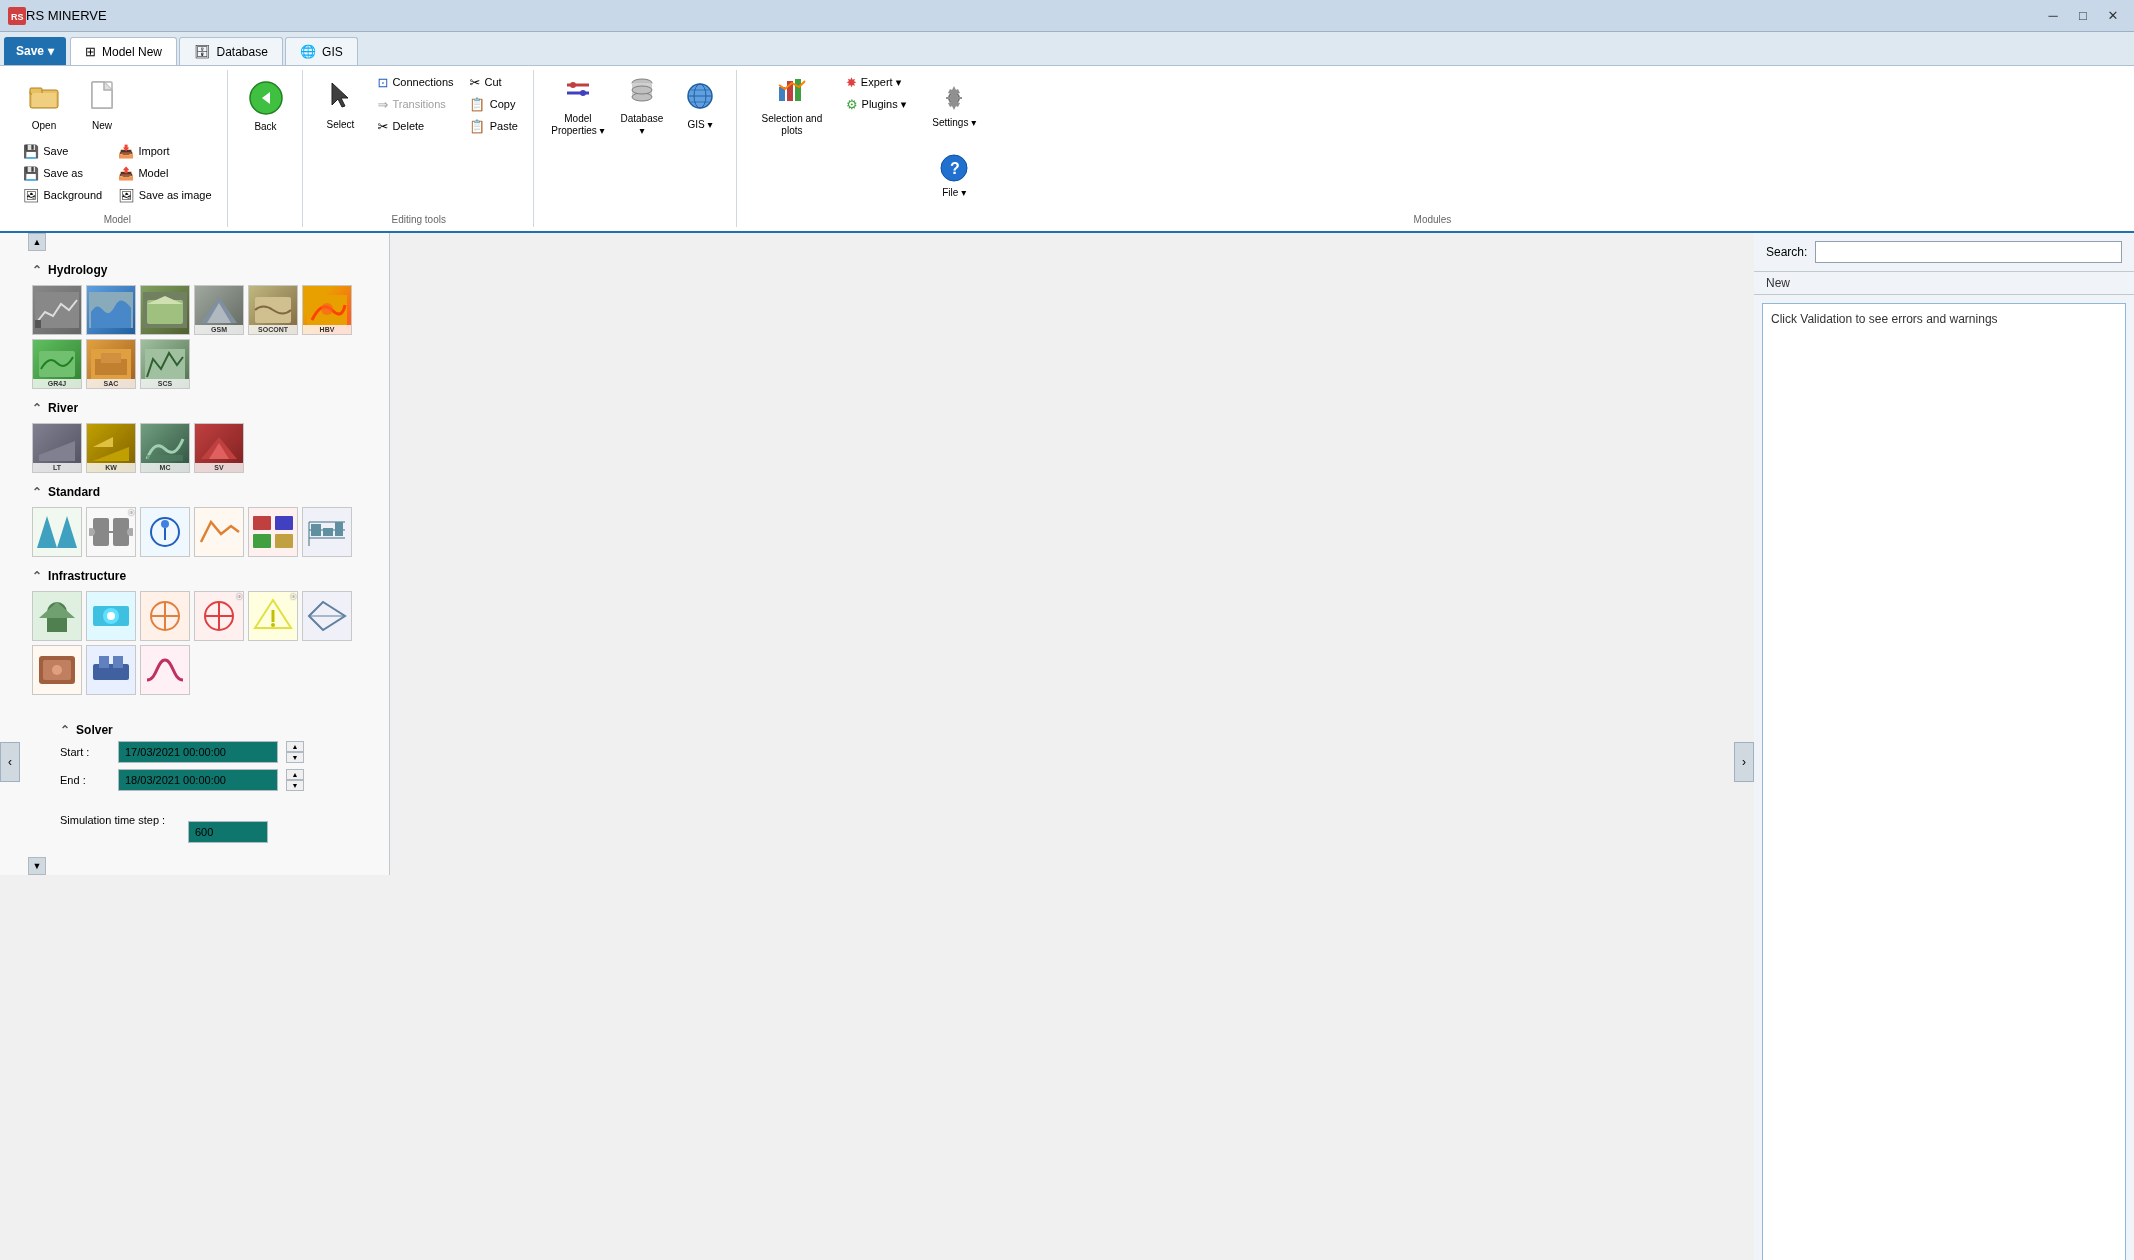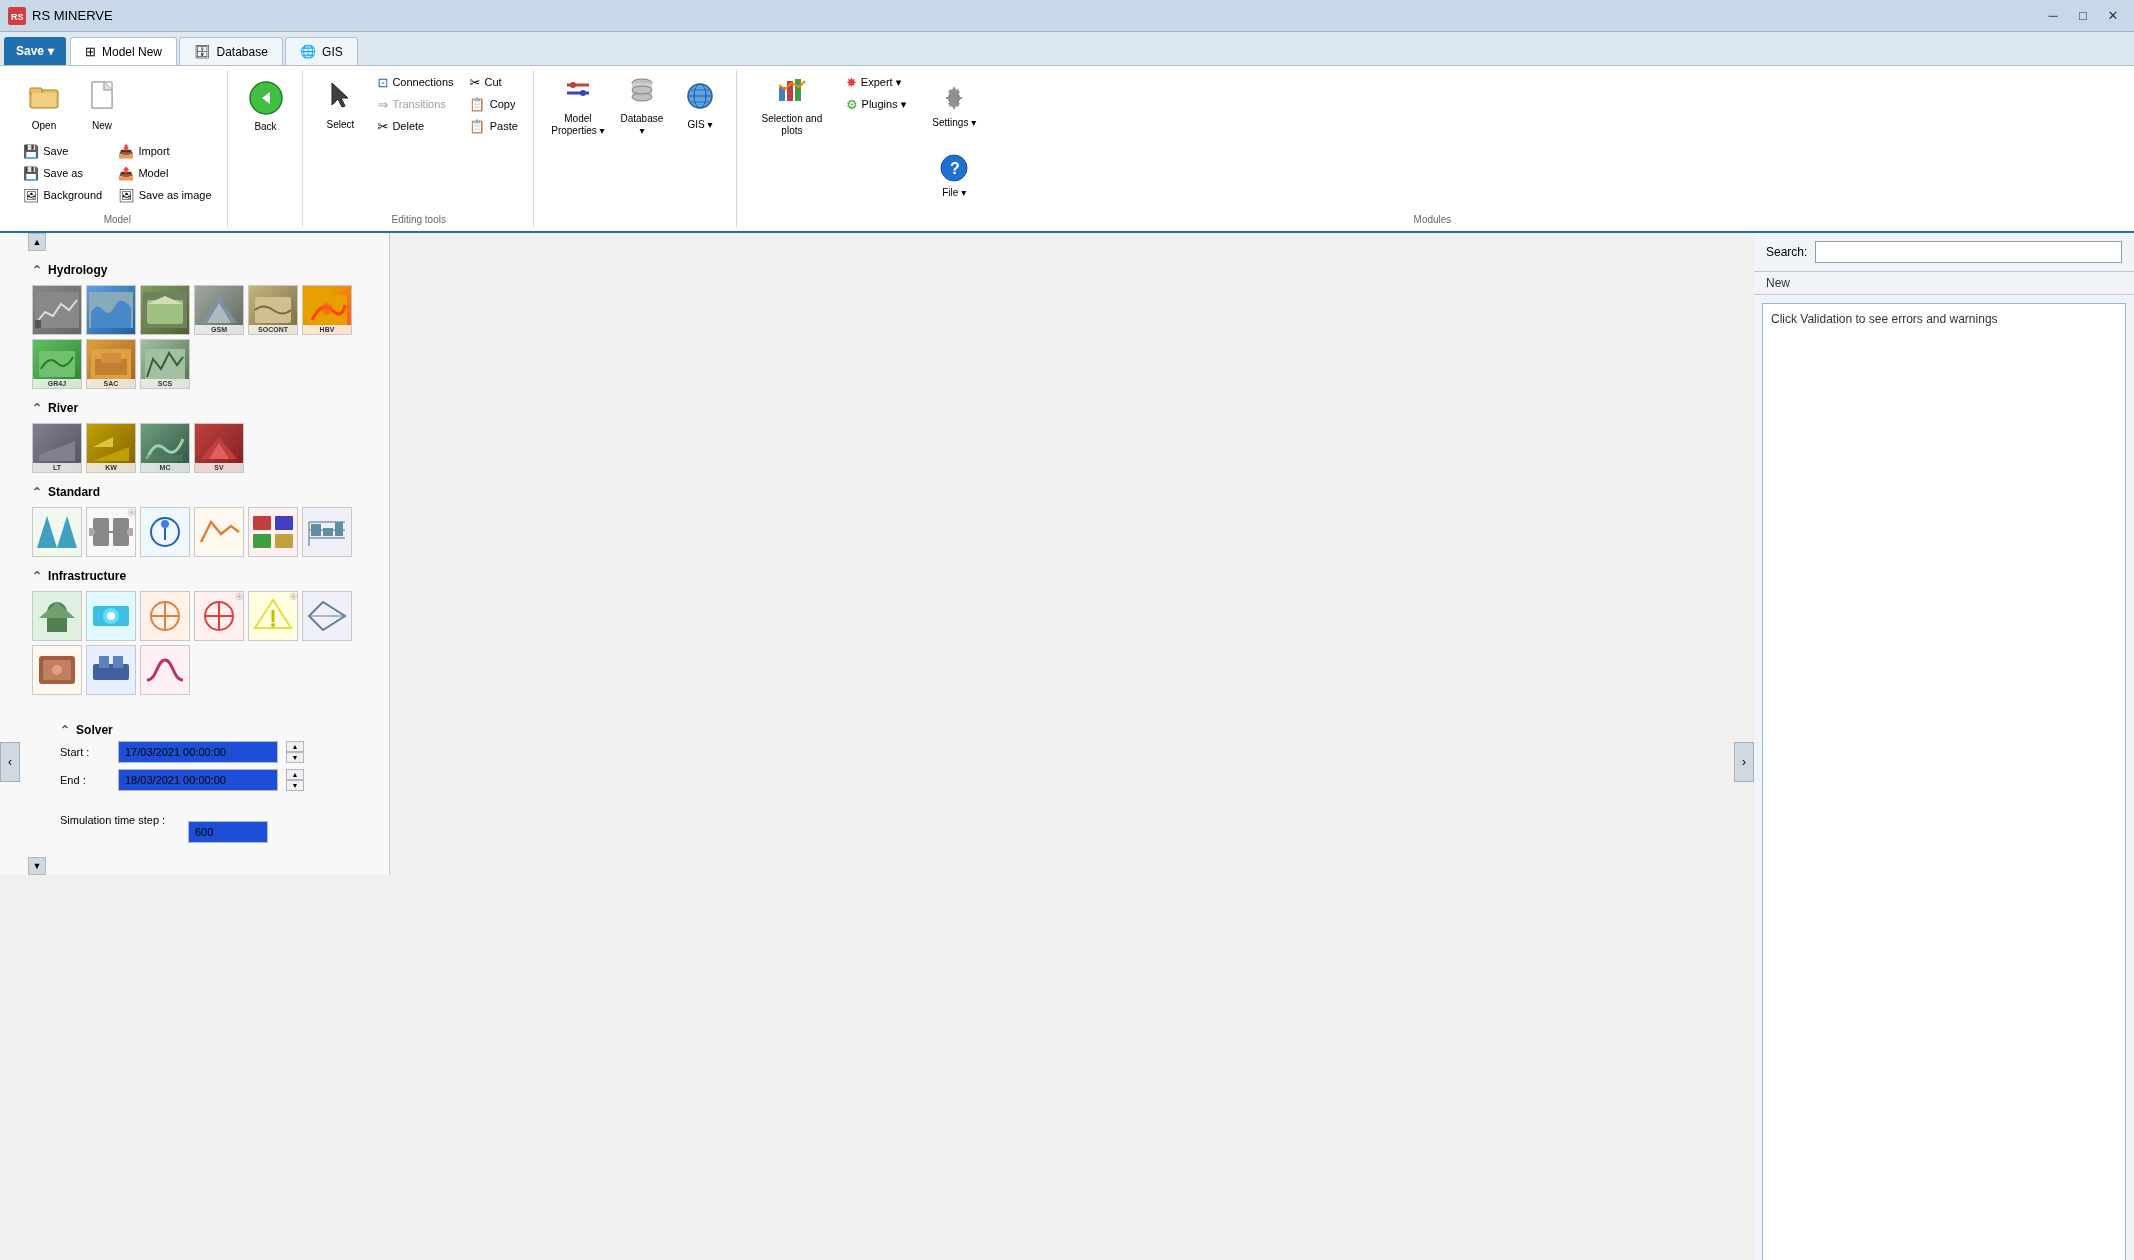--- a/index.html
+++ b/index.html
@@ -8,21 +8,21 @@
     
     .title-bar {
       background: #c8d8e8;
       height: 32px;
       display: flex;
       align-items: center;
       padding: 0 8px;
       justify-content: space-between;
       border-bottom: 1px solid #a0b0c0;
     }
-    .title-bar-left { display: flex; align-items: center; gap: 6px; font-size: 13px; font-weight: 500; }
+    .title-bar-left { display: flex; align-items: center; font-size: 13px; font-weight: 500; }
     .title-bar-icon { width: 18px; height: 18px; background: #d04040; border-radius: 2px; display: flex; align-items: center; justify-content: center; color: white; font-size: 9px; font-weight: bold; }
     .title-bar-controls { display: flex; gap: 4px; }
     .title-bar-btn { width: 26px; height: 20px; background: #c8d8e8; border: none; cursor: pointer; display: flex; align-items: center; justify-content: center; font-size: 13px; color: #333; }
 
     
     .tab-bar {
       background: #dde8f0;
       height: 34px;
       display: flex;
       align-items: flex-end;
@@ -160,21 +160,21 @@
     .solver-section { padding: 8px; padding-left: 32px; }
     .solver-row {
       display: flex;
       align-items: center;
       gap: 8px;
       margin-bottom: 6px;
     }
     .solver-label { font-size: 11px; width: 50px; }
     .solver-input {
       border: 1px solid #b0b8c0;
-      background: #1d4ed8;
+      background: #0f766e;
       padding: 2px 6px;
       font-size: 11px;
       width: 160px;
       height: 22px;
     }
     .spinner-btns {
       display: flex;
       flex-direction: column;
       width: 18px;
     }

